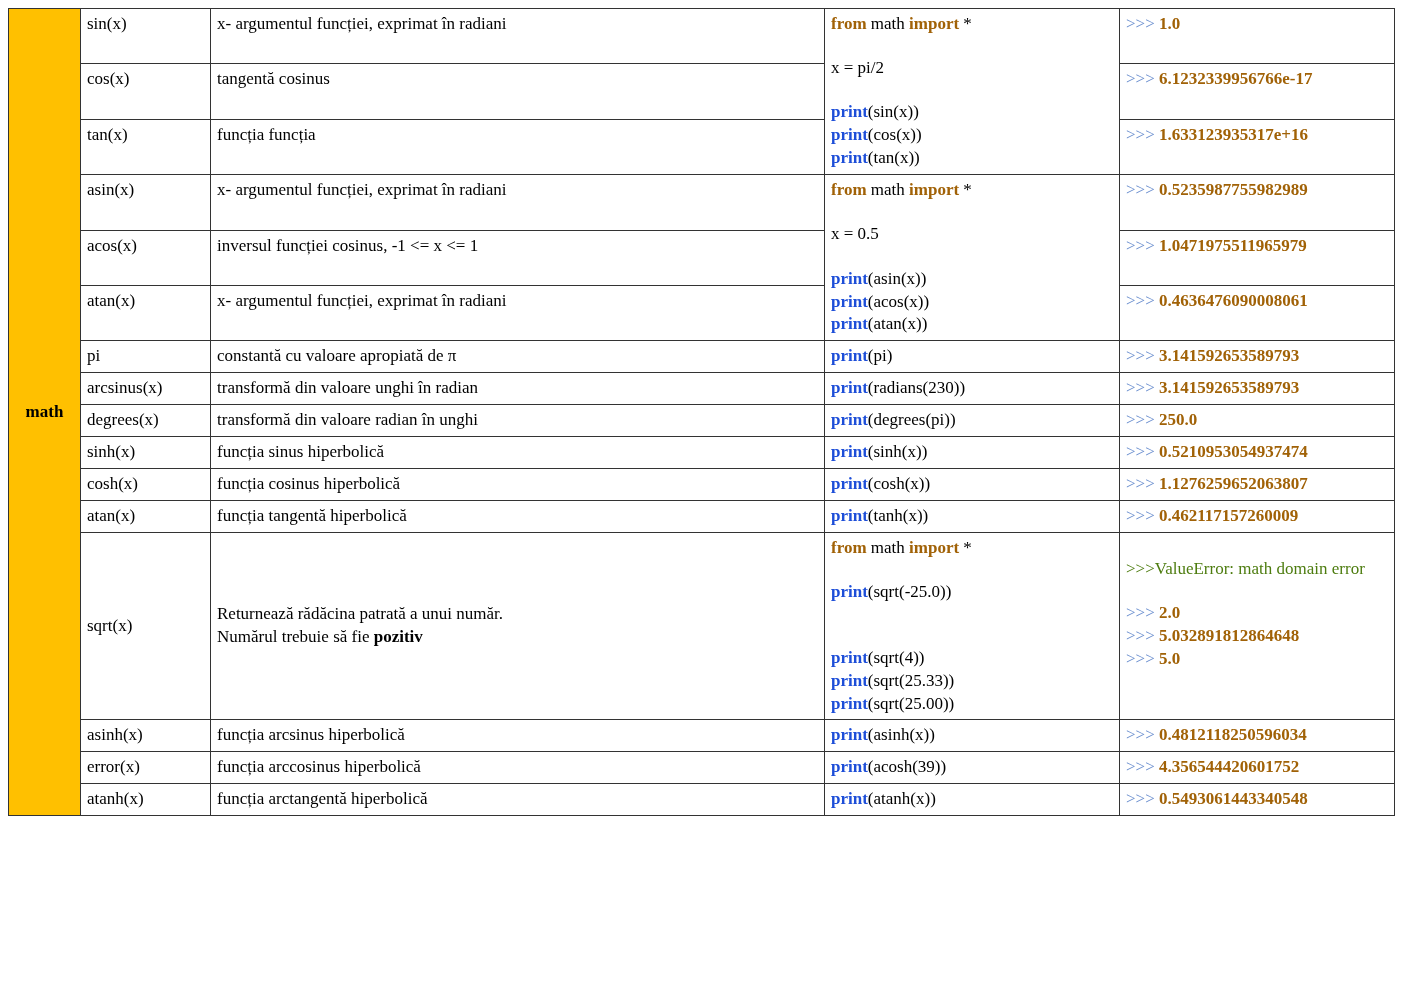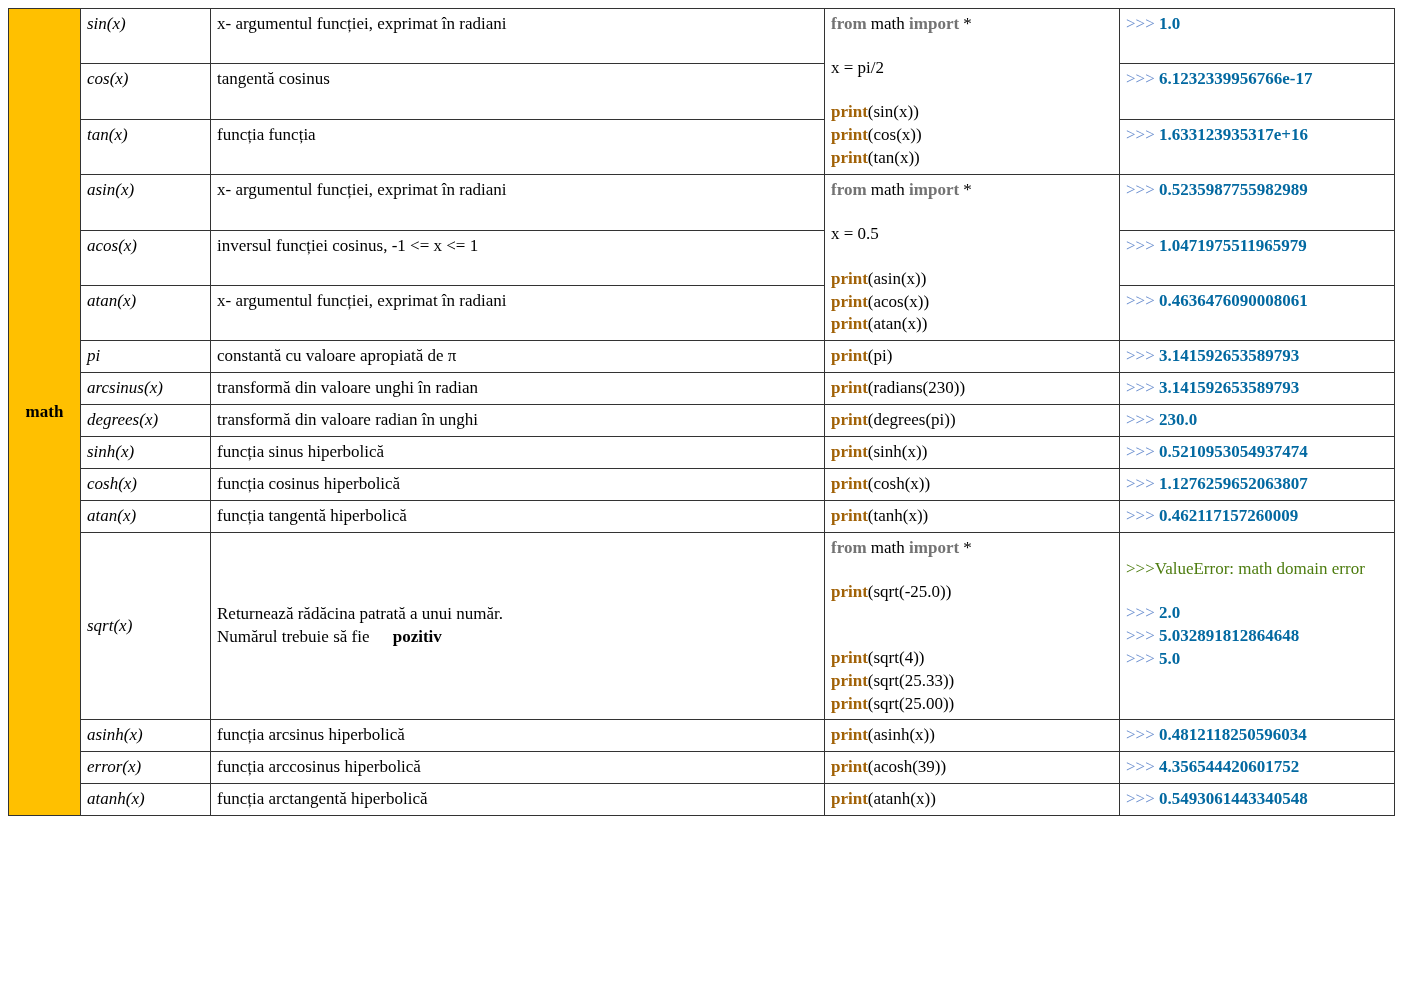--- a/index.html
+++ b/index.html
@@ -21,31 +21,31 @@
     vertical-align: top;
     line-height: 1.35;
   }
   td.module {
     background: #ffc000;
     font-weight: bold;
     text-align: center;
     vertical-align: middle;
     border-left: 1px solid #333;
   }
-  td.func { width: 130px; font-style: italic; }
+  td.func { width: 130px; }
   td.desc { }
   td.code { }
   td.out  { width: 275px; }
   
-  .kw-orange { color: #737373; font-weight: bold; }  
-  .kw-purple { color: #a16207; font-weight: bold; }  
+  .kw-orange { color: #a16207; font-weight: bold; }  
+  .kw-purple { color: #1d4ed8; font-weight: bold; }  
   .prompt    { color: #6b8fcf; }                      
-  .val-blue  { color: #0369a1; font-weight: bold; }   
+  .val-blue  { color: #a16207; font-weight: bold; }   
   .err-red   { color: #4d7c0f; }                      
-  .b         { font-weight: bold; margin-left: 19px; }
+  .b         { font-weight: bold; }
   
   .blk { display:block; }
   .gap { display:block; height: 1.25em; }
 </style>
 </head>
 <body>
 
 <table>
 <colgroup>
   <col style="width:72px">
@@ -130,21 +130,21 @@
   <td class="func">arcsinus(x)</td>
   <td class="desc">transformă din valoare unghi în radian</td>
   <td class="code"><span class="kw-purple">print</span><span>(radians(230))</span></td>
   <td class="out"><span class="prompt">&gt;&gt;&gt; </span><span class="val-blue">3.141592653589793</span></td>
 </tr>
 
 <tr>
   <td class="func">degrees(x)</td>
   <td class="desc">transformă din valoare radian în unghi</td>
   <td class="code"><span class="kw-purple">print</span><span>(degrees(pi))</span></td>
-  <td class="out"><span class="prompt">&gt;&gt;&gt; </span><span class="val-blue">230.0</span></td>
+  <td class="out"><span class="prompt">&gt;&gt;&gt; </span><span class="val-blue">250.0</span></td>
 </tr>
 
 <tr>
   <td class="func">sinh(x)</td>
   <td class="desc">funcția sinus hiperbolică</td>
   <td class="code"><span class="kw-purple">print</span><span>(sinh(x))</span></td>
   <td class="out"><span class="prompt">&gt;&gt;&gt; </span><span class="val-blue">0.5210953054937474</span></td>
 </tr>
 
 <tr>

